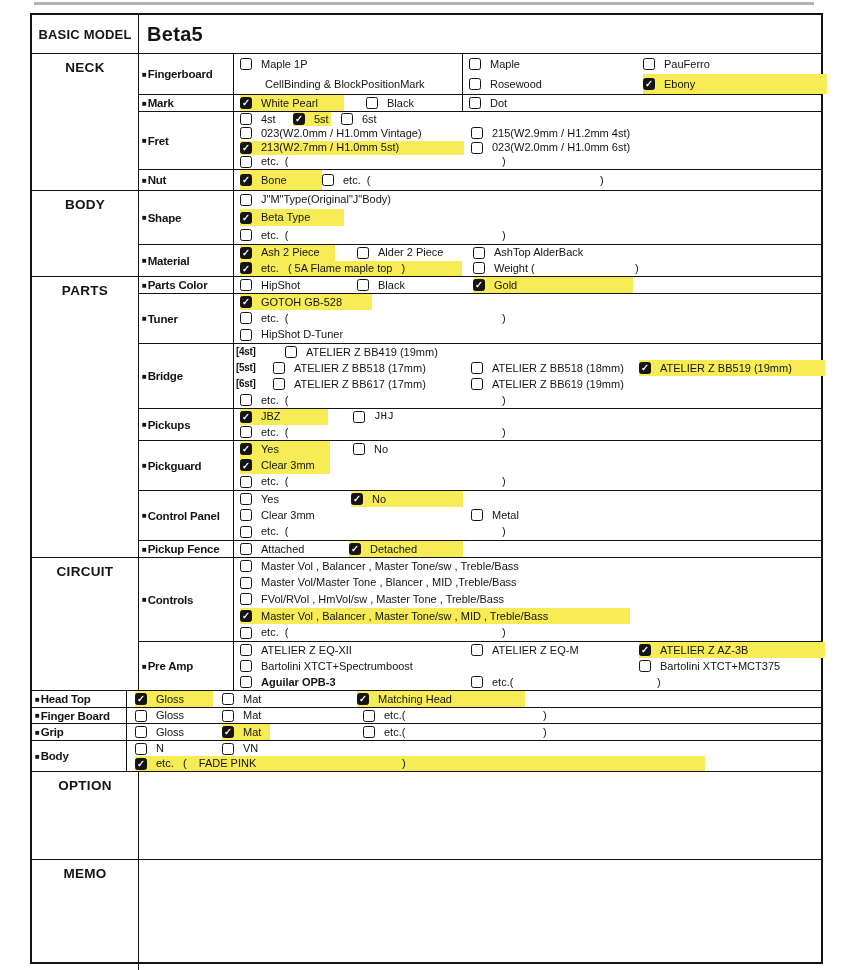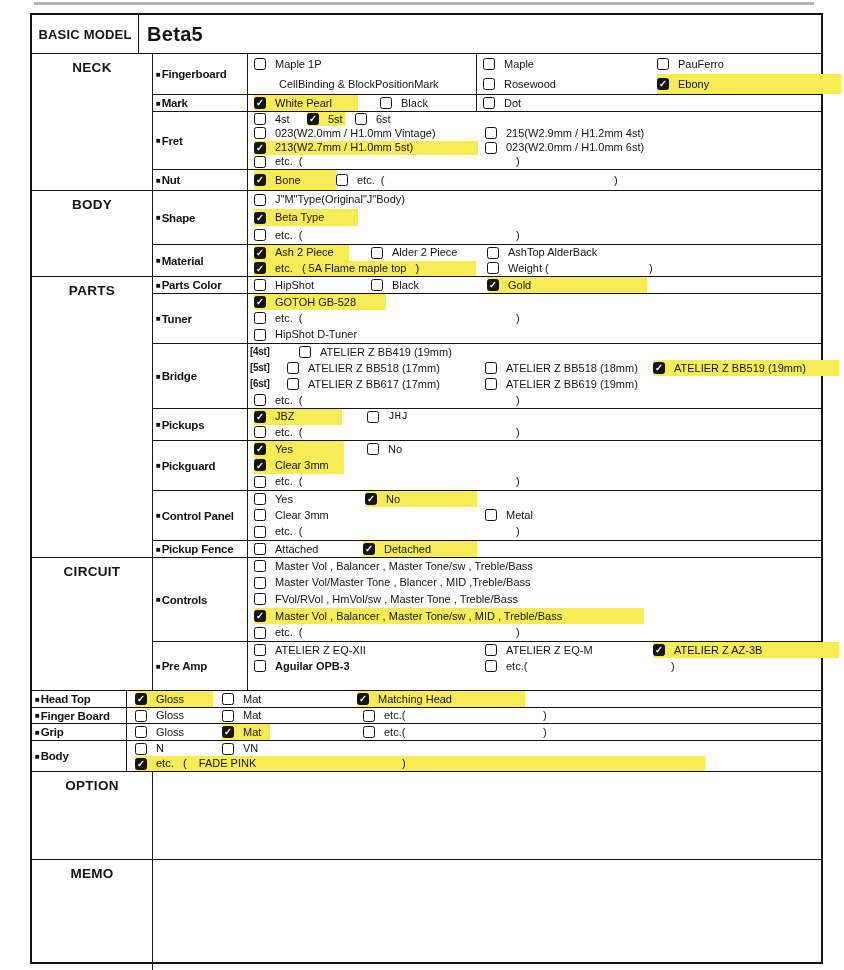--- a/index.html
+++ b/index.html
@@ -7,21 +7,21 @@
   html,body{background:#fff;}
   body{width:844px;height:970px;position:relative;font-family:"Liberation Sans",sans-serif;color:var(--ink);}
   .scan-strip{position:absolute;top:2px;left:34px;width:780px;height:3px;background:#9a9a9a;opacity:.75;}
   .spec-table{position:absolute;left:30px;top:13px;width:793px;height:951px;border:2px solid var(--ink);background:#fff;}
   .hrow{display:flex;height:39px;border-bottom:1.5px solid var(--ink);}
   .hlabel{width:107px;border-right:1.5px solid var(--ink);display:flex;align-items:center;justify-content:center;
           font-weight:bold;font-size:13px;letter-spacing:.2px;}
   .hvalue{flex:1;display:flex;align-items:center;padding-left:8px;font-weight:bold;font-size:20px;letter-spacing:.3px;}
   .section{display:flex;border-bottom:1.5px solid var(--ink);}
   .section:last-child{border-bottom:none;}
-  .sec-label{width:121px;border-right:1.5px solid var(--ink);text-align:center;padding-top:6px;
+  .sec-label{width:107px;border-right:1.5px solid var(--ink);text-align:center;padding-top:6px;
              font-weight:bold;font-size:13.5px;letter-spacing:.3px;flex:none;}
   .sec-rows{flex:1;display:flex;flex-direction:column;min-width:0;}
   .row{display:flex;border-bottom:1px solid var(--ink);}
   .row:last-child{border-bottom:none;}
   .row-label{width:95px;flex:none;border-right:1px solid var(--ink);display:flex;align-items:center;
              padding-left:3px;font-weight:bold;font-size:11.5px;letter-spacing:-.2px;overflow:hidden;}
   .bullet{font-size:8px;margin-right:1px;transform:translateY(-0.5px);}
   .opts{flex:1;position:relative;display:flex;flex-direction:column;min-width:0;}
   .opts.split{flex-direction:row;}
   .opts-col{display:flex;flex-direction:column;position:relative;}
@@ -338,20 +338,24 @@
               <span class="bullet">■</span>
               <span>Pre Amp</span>
             </div>
             <div class="opts">
               <div class="line" style="height: 16px;">
                 <span class="item" style="left: 6px;"><span class="cb"></span><span class="lab">ATELIER Z EQ-XII</span></span>
                 <span class="item" style="left: 237px;"><span class="cb"></span><span class="lab">ATELIER Z EQ-M</span></span>
                 <span class="item hl" style="left: 405px; min-width: 186px;"><span class="cb checked">✓</span><span class="lab">ATELIER Z AZ-3B</span></span>
               </div>
               <div class="line" style="height: 16px;">
+                <span class="item" style="left: 6px;"><span class="cb"></span><span class="lab">Bartolini XTCT+Spectrumboost</span></span>
+                <span class="item" style="left: 405px;"><span class="cb"></span><span class="lab">Bartolini XTCT+MCT375</span></span>
+              </div>
+              <div class="line" style="height: 16px;">
                 <span class="item" style="left: 6px; font-weight: bold;"><span class="cb"></span><span class="lab">Aguilar OPB-3</span></span>
                 <span class="item" style="left: 237px;"><span class="cb"></span><span class="lab">etc.(</span></span>
                 <span class="item" style="left: 423px;"><span class="lab">)</span></span>
               </div>
             </div>
           </div>
         </div>
       </div>
       <div class="section">
         <div class="sec-rows">

